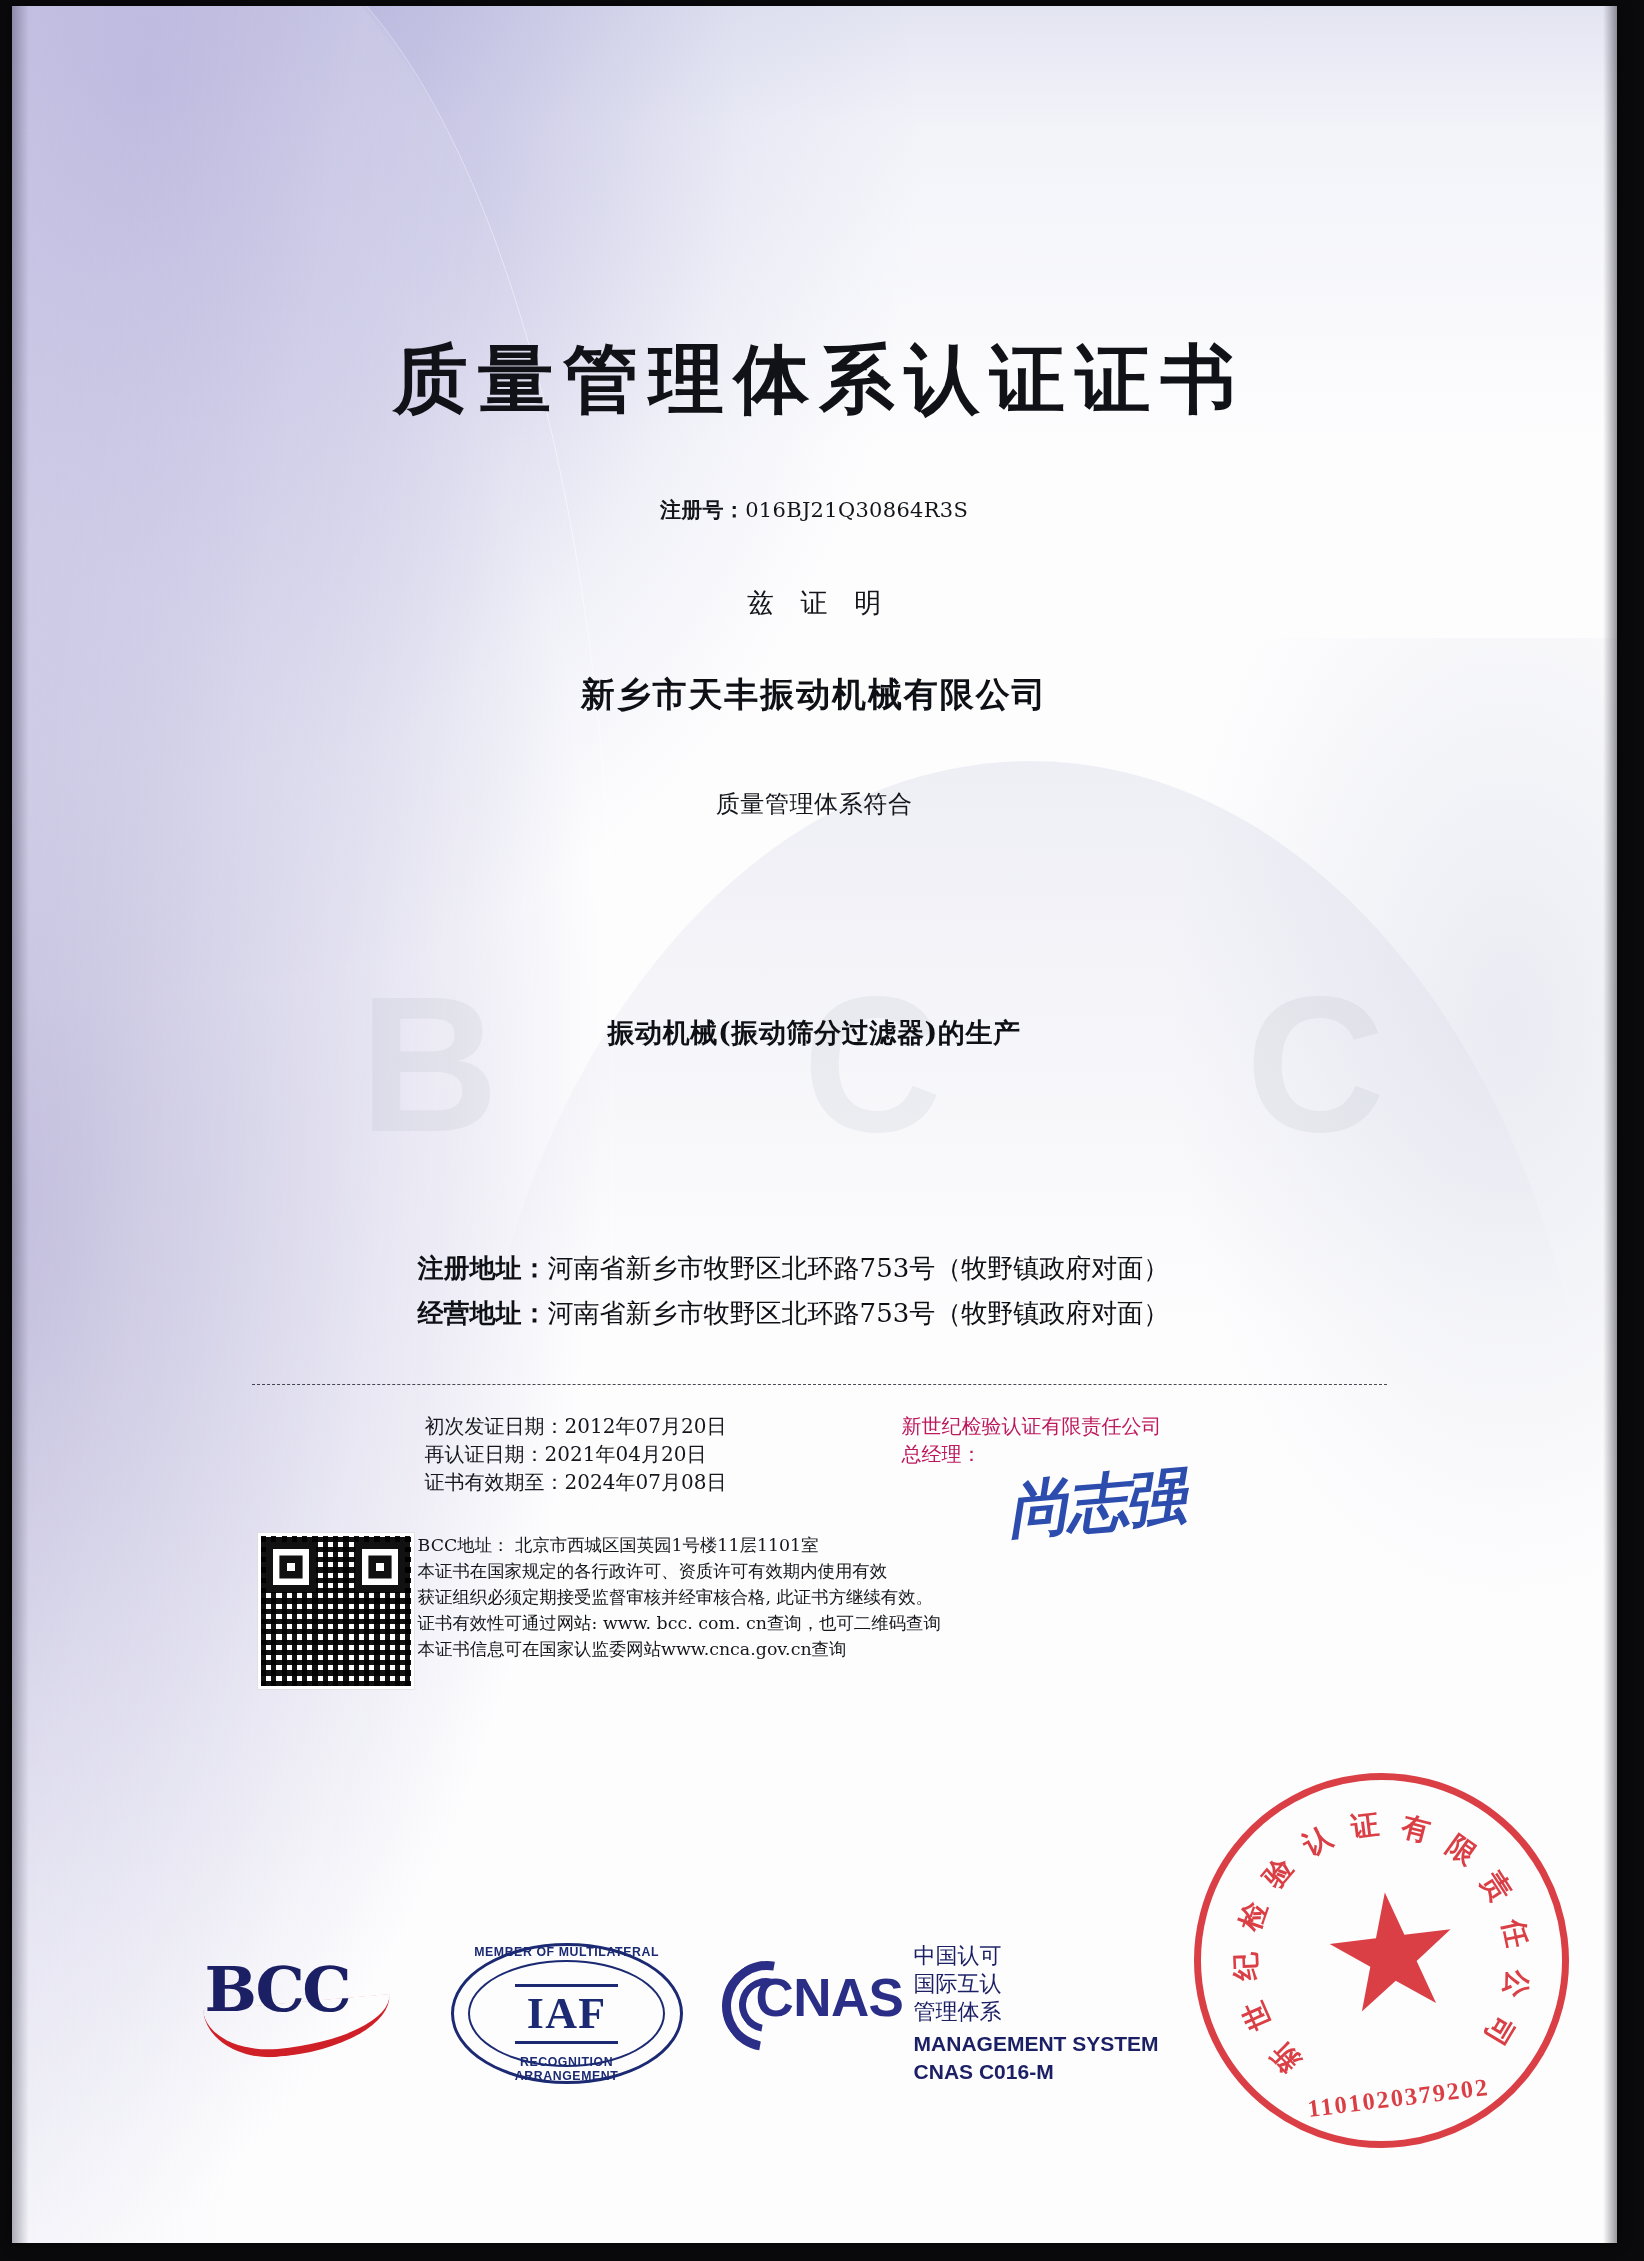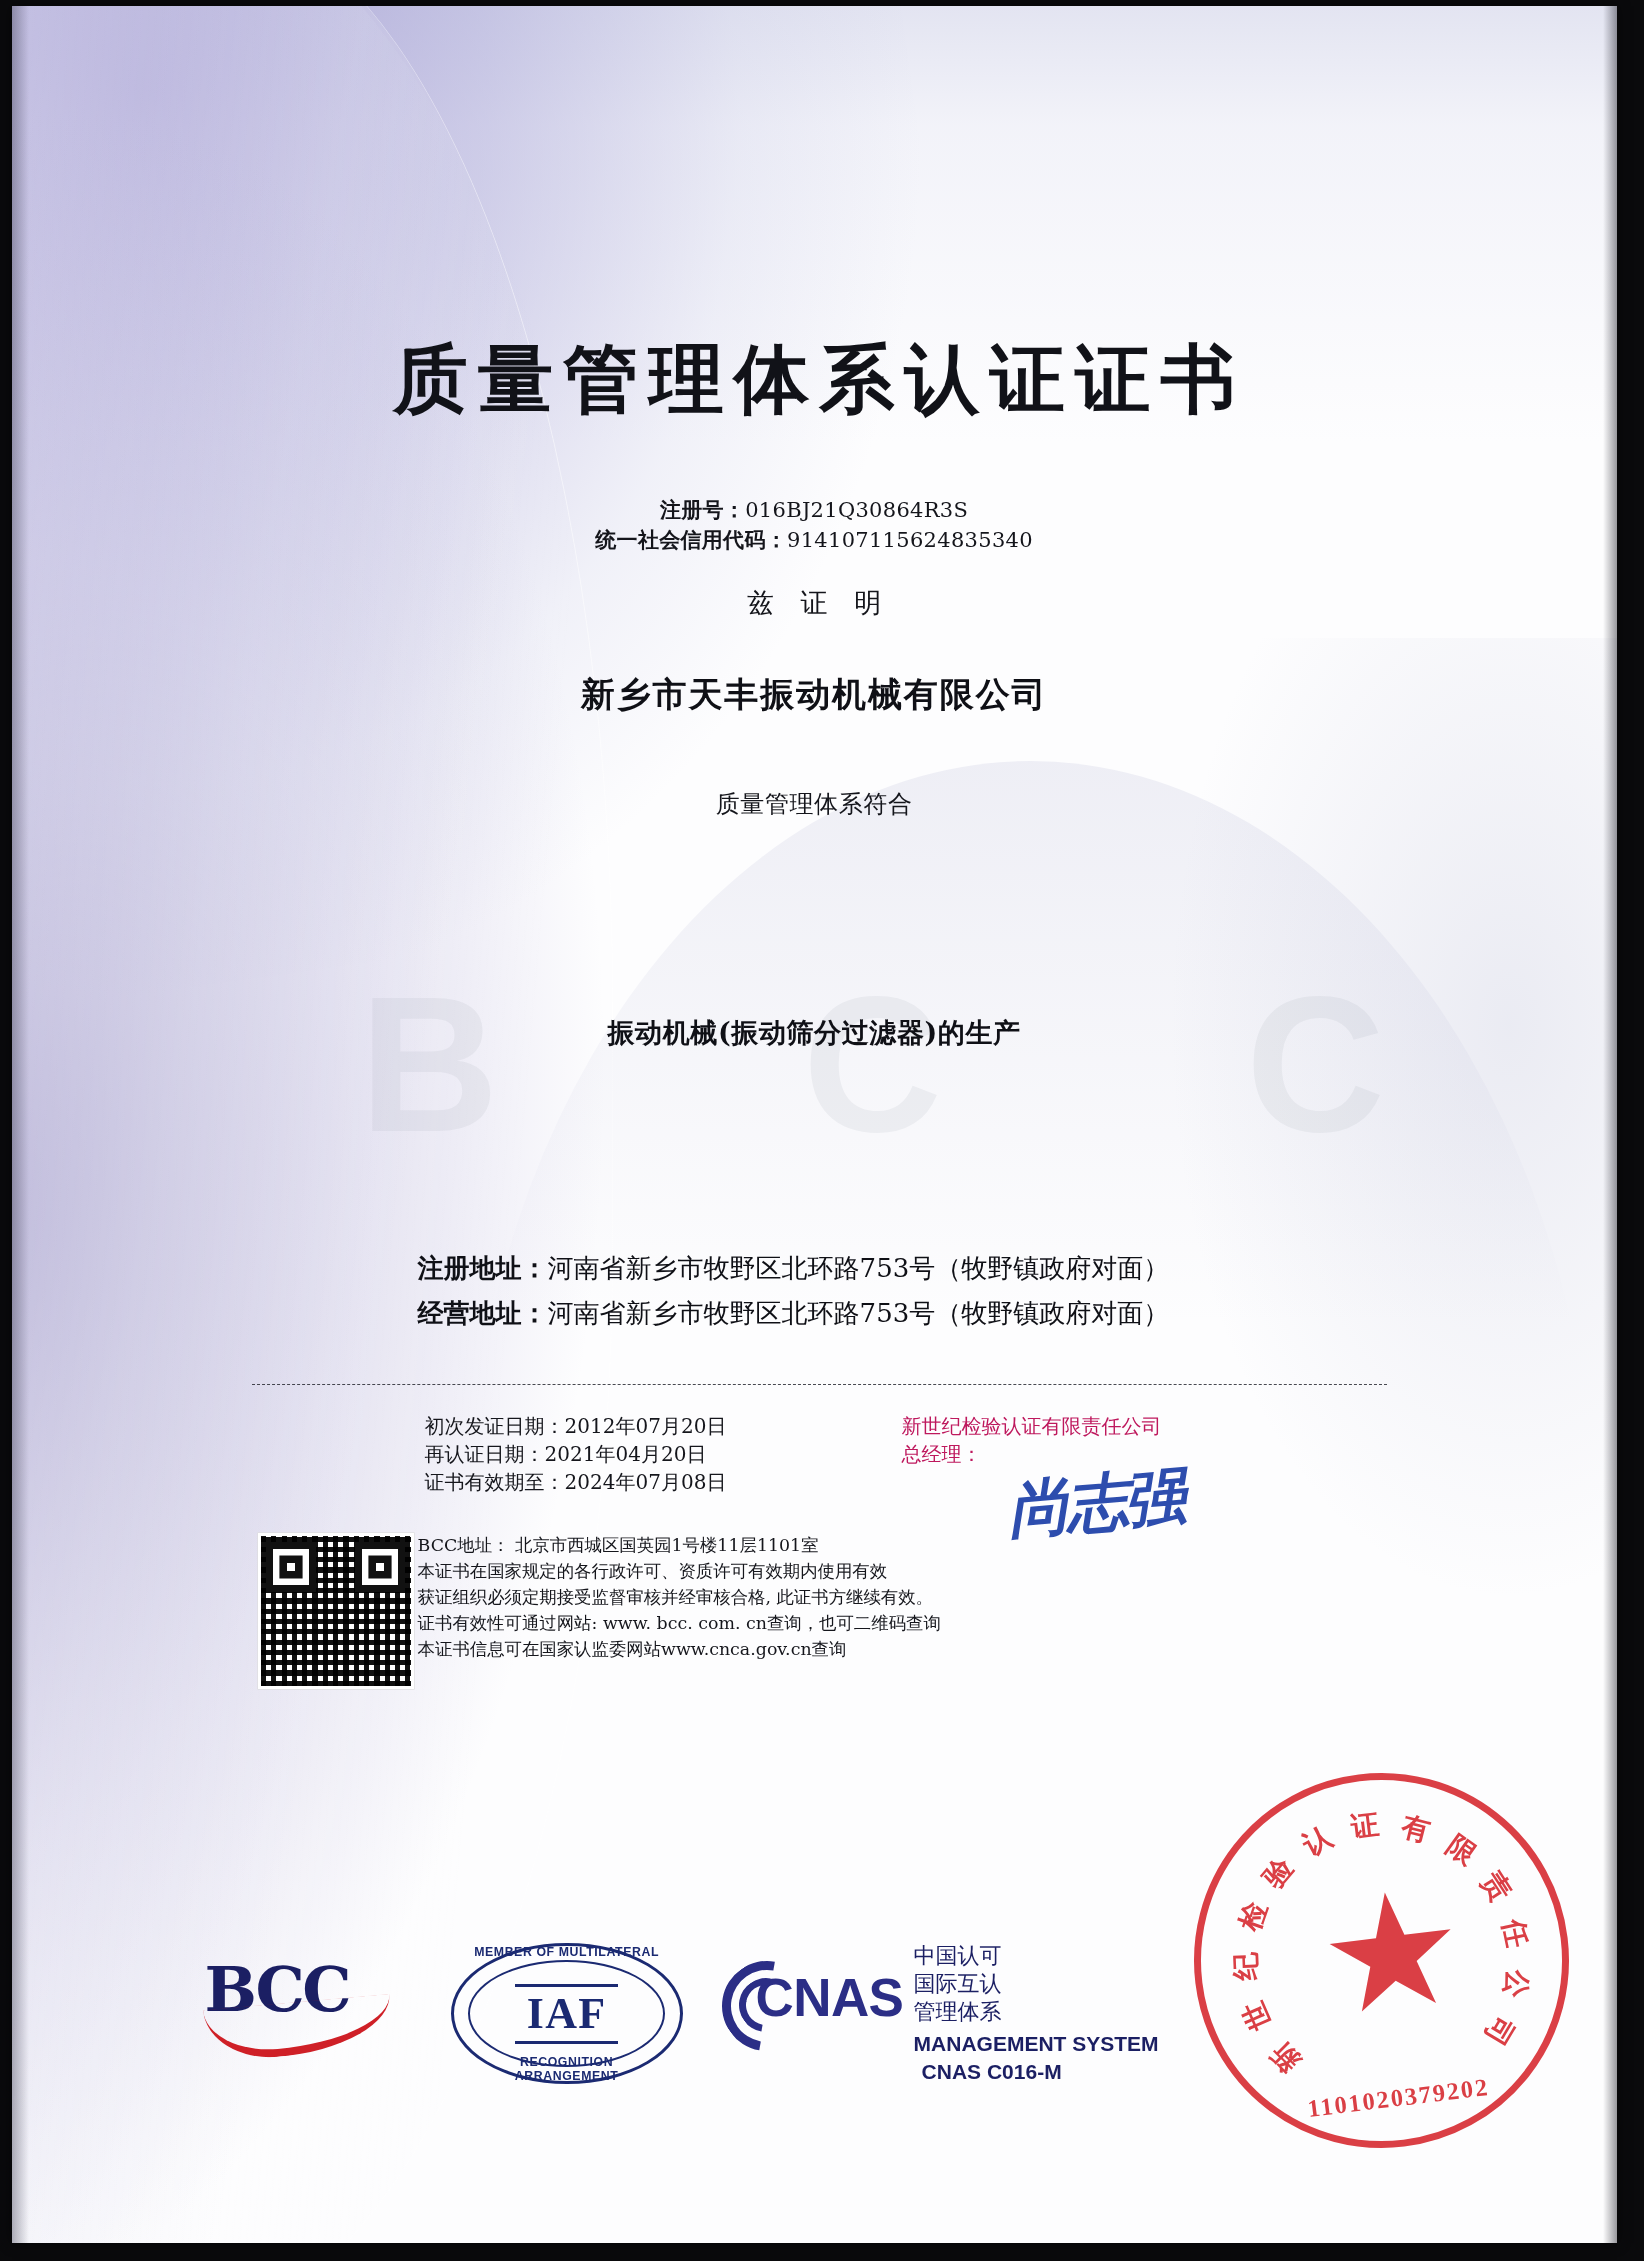--- a/index.html
+++ b/index.html
@@ -388,21 +388,21 @@
 
   .cnas-text {
     position: absolute;
     left: 902px; top: 27px;
     font-family: "Liberation Sans", sans-serif;
     color: #1b1f63;
     line-height: 28px;
   }
   .cnas-text .cn { font-size: 22px; }
   .cnas-text .en { font-size: 21px; font-weight: 700; margin-top: 3.9px; }
-  .cnas-text .code { font-size: 21px; font-weight: 700; margin-left: 8px; }
+  .cnas-text .code { font-size: 21px; font-weight: 700; }
 
   
   .seal {
     position: absolute;
     left: 1182px;
     top: 1767px;
     width: 361px;
     height: 361px;
     border-radius: 50%;
     border: 7px solid #d6252c;
@@ -476,23 +476,20 @@
     </div>
 
     <div class="content">
 
       <div class="title">质量管理体系认证证书</div>
 
       <div class="reg-line reg-no">
         <b>注册号：</b><span>016BJ21Q30864R3S</span>
       </div>
 
-      <div class="reg-line credit-no">
-        <b>统一社会信用代码：</b><span>914107115624835340</span>
-      </div>
 
       <div class="hereby">兹 证 明</div>
 
       <div class="company">新乡市天丰振动机械有限公司</div>
 
       <div class="conform">质量管理体系符合</div>
 
       <div class="scope">振动机械(振动筛分过滤器)的生产</div>
 
       <div class="addr addr-reg">

